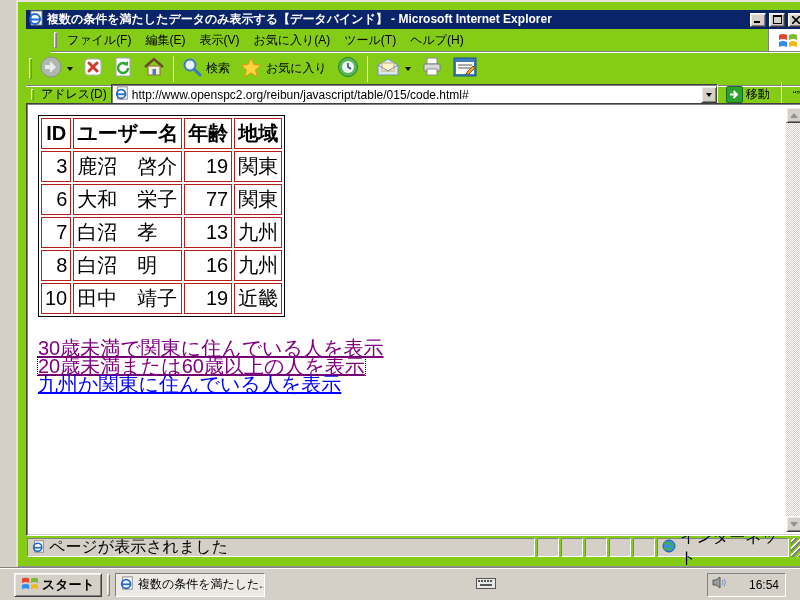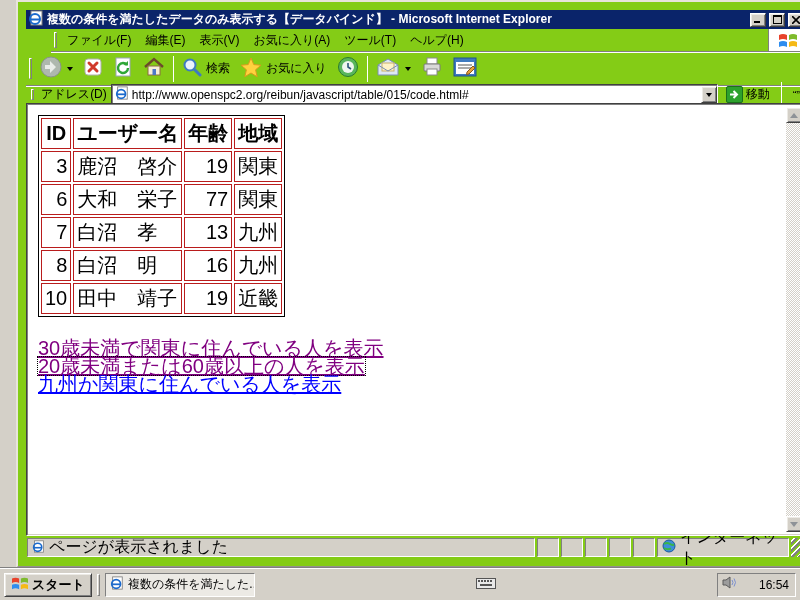--- a/index.html
+++ b/index.html
@@ -73,21 +73,21 @@
   .statusbar { height:22px; display:flex; gap:2px; align-items:stretch; padding:2px 1px 1px 1px; font-size:16px; flex:0 0 auto; }
   .pane { display:flex; align-items:center; gap:4px; padding:0 4px; border:1px solid; border-color:#808080 #fff #fff #808080; background:#D4D0C8; }
   .pane-main { flex:1; }
   .pane-mini { width:22px; padding:0; }
   .pane-zone { width:132px; }
   .resize-grip { width:14px; border:none;
       background:repeating-linear-gradient(135deg, transparent 0 2px, #fff 2px 3px, #808080 3px 5px); }
 
   
   .taskbar { position:absolute; left:0; bottom:0; width:800px; height:32px; background:#D4D0C8;
-             border-top:1px solid #fff; box-shadow:0 -1px 0 #808080; display:flex; align-items:center; padding:0 4px; gap:3px; }
+             border-top:1px solid #fff; box-shadow:0 -1px 0 #808080; display:flex; align-items:center; padding:0 14px; gap:3px; }
   .start-btn { height:24px; display:flex; align-items:center; gap:3px; padding:0 6px; font-weight:bold; font-size:13px; cursor:default; }
   .task-divider { width:3px; height:22px; margin:0 2px; border:1px solid; border-color:#fff #808080 #808080 #fff; }
   .task-btn { height:24px; width:150px; display:flex; align-items:center; gap:4px; padding:0 4px; font-size:12px;
               border:1px solid; border-color:#808080 #fff #fff #808080; background:#ECEAE5; cursor:default;
               white-space:nowrap; overflow:hidden; }
   .tray { margin-left:auto; height:24px; display:flex; align-items:center; gap:21px; padding:0 6px 0 4px;
           border:1px solid; border-color:#808080 #fff #fff #808080; }
   .tray .clock { font-size:12px; }
   .kbd-icon { margin-left:auto; }
 

